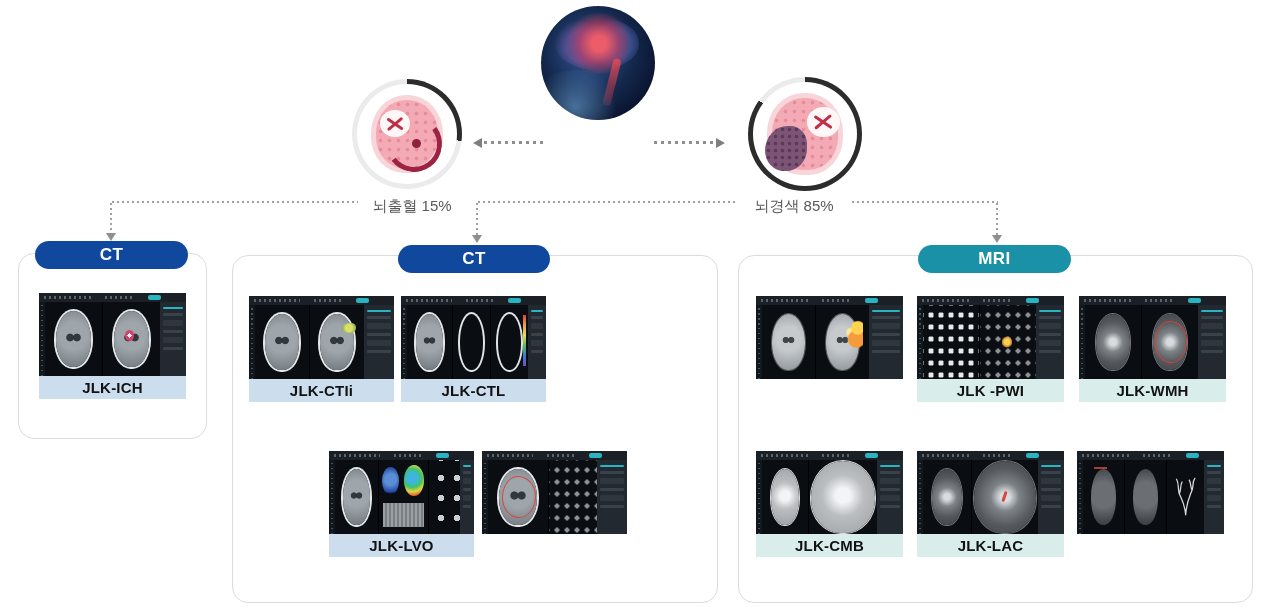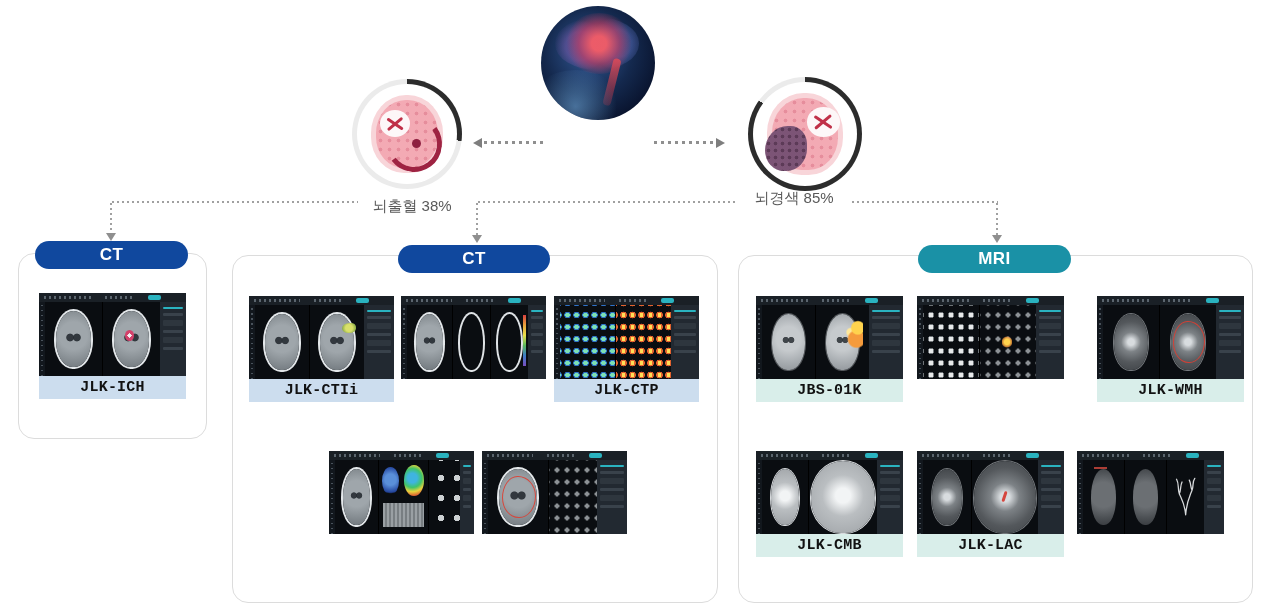--- a/index.html
+++ b/index.html
@@ -56,21 +56,21 @@
         background-image:radial-gradient(#5c3a57 1.5px,transparent 2.2px);background-size:7px 7px;}
 
   
   .panel{position:absolute;background:#fff;border:1px solid #dcdcdc;border-radius:16px;}
   .badge{position:absolute;height:28px;border-radius:15px;display:flex;align-items:center;justify-content:center;
          color:#fff;font-weight:bold;font-size:17px;letter-spacing:.5px;}
   .badge-ct{background:#10489e;}
   .badge-mri{background:#1a91a6;}
 
   
-  .product{position:absolute;width:147px;font-family:Liberation Mono, monospace;}
+  .product{position:absolute;width:147px;}
   .product.w145{width:145px;}
   .shot{height:83px;background:#04060a;display:flex;flex-direction:column;}
   .topbar{position:relative;height:9px;background:#1a2026;flex:none;}
   .tb-dots{position:absolute;top:3px;height:3px;
            background:repeating-linear-gradient(90deg,#5b656e 0 2px,transparent 2px 5px);}
   .tb-dots.d1{left:5px;width:32%;}
   .tb-dots.d2{left:45%;width:20%;}
   .tb-btn{position:absolute;right:17%;top:2px;width:13px;height:5px;border-radius:2px;background:#2ab3c0;}
   .shot-body{flex:1;display:flex;min-height:0;}
   .rail{width:6px;flex:none;background:#12171d;
@@ -184,22 +184,22 @@
     <div class="pinkbrain">
       <div class="lobe"></div>
       <div class="wspot" style="right:8%;top:18%;width:40%;height:36%">
         <div class="rv1"></div>
           <div class="rv2"></div>
       </div>
       <div class="infarct"></div>
     </div>
   </div>
 
-  <div class="branch-label" style="left:356px;top:197px;width:112px">뇌출혈 38%</div>
-  <div class="branch-label" style="left:738px;top:189px;width:112px">뇌경색 85%</div>
+  <div class="branch-label" style="left:356px;top:197px;width:112px">뇌출혈 15%</div>
+  <div class="branch-label" style="left:738px;top:197px;width:112px">뇌경색 85%</div>
 
   <div class="cl-h" style="left:112px;top:201px;width:246px"></div>
   <div class="cl-v" style="left:110px;top:203px;height:31px"></div>
   <div class="tri tri-down" style="left:106px;top:233px"></div>
 
   <div class="cl-h" style="left:478px;top:201px;width:260px"></div>
   <div class="cl-v" style="left:476px;top:203px;height:33px"></div>
   <div class="tri tri-down" style="left:472px;top:235px"></div>
 
   <div class="cl-h" style="left:852px;top:201px;width:146px"></div>
@@ -298,46 +298,22 @@
             <div class="side" style="width: 12px;">
               <div class="srow teal"></div>
               <div class="srow"></div>
               <div class="srow w2"></div>
               <div class="srow"></div>
               <div class="srow w2"></div>
               <div class="srow"></div>
             </div>
           </div>
         </div>
-    </div>
-    <div class="product w145" style="left:321px;top:40px">
-      <div class="shot">
-          <div class="topbar">
-            <div class="tb-dots d1"></div>
-            <div class="tb-dots d2"></div>
-            <div class="tb-btn"></div>
-          </div>
-          <div class="shot-body">
-            <div class="rail"></div>
-            <div class="panes">
-              <div class="pane pane-grid-cool" style="flex: 1 1 0%;"></div>
-              <div class="pane pane-grid-warm" style="flex: 1 1 0%;"></div>
-            </div>
-            <div class="side" style="width: 22px;">
-              <div class="srow teal"></div>
-              <div class="srow"></div>
-              <div class="srow w2"></div>
-              <div class="srow"></div>
-              <div class="srow w2"></div>
-              <div class="srow"></div>
-            </div>
-          </div>
-        </div>
       <div class="plabel lab-ct">
-        <span>JLK-CTP</span>
+        <span>JLK-CTL</span>
       </div>
     </div>
     <div class="product w145" style="left:96px;top:195px">
       <div class="shot">
           <div class="topbar">
             <div class="tb-dots d1"></div>
             <div class="tb-dots d2"></div>
             <div class="tb-btn"></div>
           </div>
           <div class="shot-body">
@@ -356,20 +332,23 @@
             <div class="side" style="width: 8px;">
               <div class="srow teal"></div>
               <div class="srow"></div>
               <div class="srow w2"></div>
               <div class="srow"></div>
               <div class="srow w2"></div>
               <div class="srow"></div>
             </div>
           </div>
         </div>
+      <div class="plabel lab-ct">
+        <span>JLK-LVO</span>
+      </div>
     </div>
     <div class="product w145" style="left:249px;top:195px">
       <div class="shot">
           <div class="topbar">
             <div class="tb-dots d1"></div>
             <div class="tb-dots d2"></div>
             <div class="tb-btn"></div>
           </div>
           <div class="shot-body">
             <div class="rail"></div>
@@ -415,23 +394,20 @@
             <div class="side" style="width: 28px;">
               <div class="srow teal"></div>
               <div class="srow"></div>
               <div class="srow w2"></div>
               <div class="srow"></div>
               <div class="srow w2"></div>
               <div class="srow"></div>
             </div>
           </div>
         </div>
-      <div class="plabel lab-mri">
-        <span>JBS-01K</span>
-      </div>
     </div>
     <div class="product" style="left:178px;top:40px">
       <div class="shot">
           <div class="topbar">
             <div class="tb-dots d1"></div>
             <div class="tb-dots d2"></div>
             <div class="tb-btn"></div>
           </div>
           <div class="shot-body">
             <div class="rail"></div>
@@ -444,22 +420,25 @@
             <div class="side" style="width: 22px;">
               <div class="srow teal"></div>
               <div class="srow"></div>
               <div class="srow w2"></div>
               <div class="srow"></div>
               <div class="srow w2"></div>
               <div class="srow"></div>
             </div>
           </div>
         </div>
-    </div>
-    <div class="product" style="left:358px;top:40px">
+      <div class="plabel lab-mri">
+        <span>JLK -PWI</span>
+      </div>
+    </div>
+    <div class="product" style="left:340px;top:40px">
       <div class="shot">
           <div class="topbar">
             <div class="tb-dots d1"></div>
             <div class="tb-dots d2"></div>
             <div class="tb-btn"></div>
           </div>
           <div class="shot-body">
             <div class="rail"></div>
             <div class="panes">
               <div class="pane pane-flair" style="flex: 1 1 0%;">

